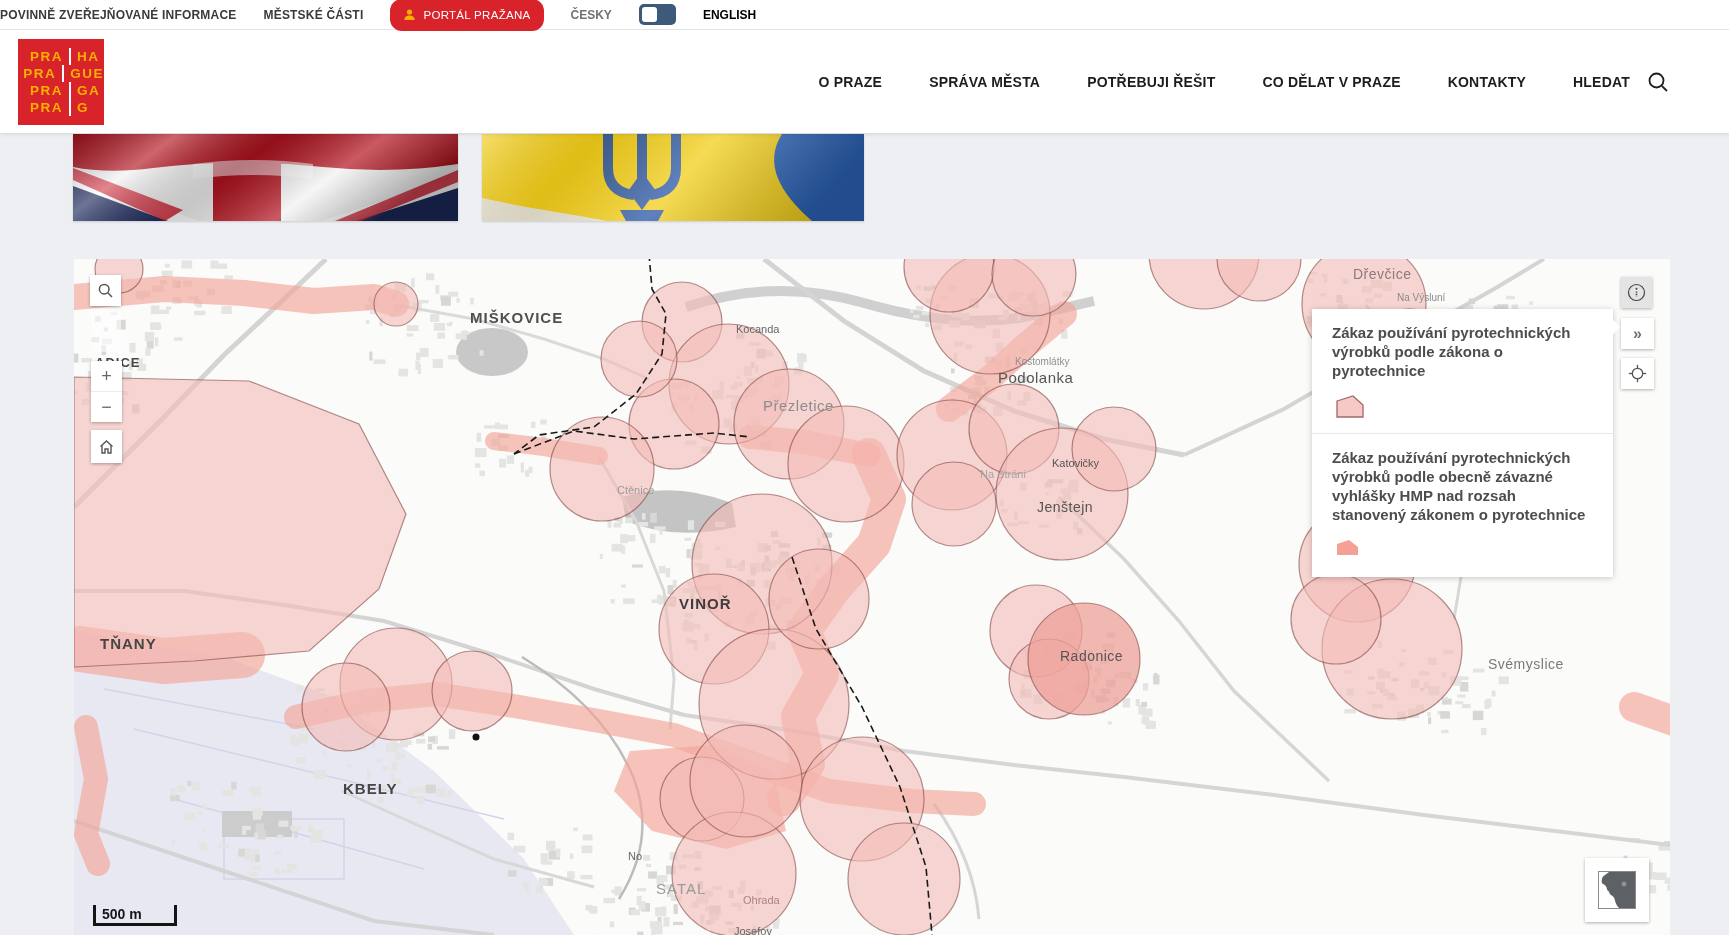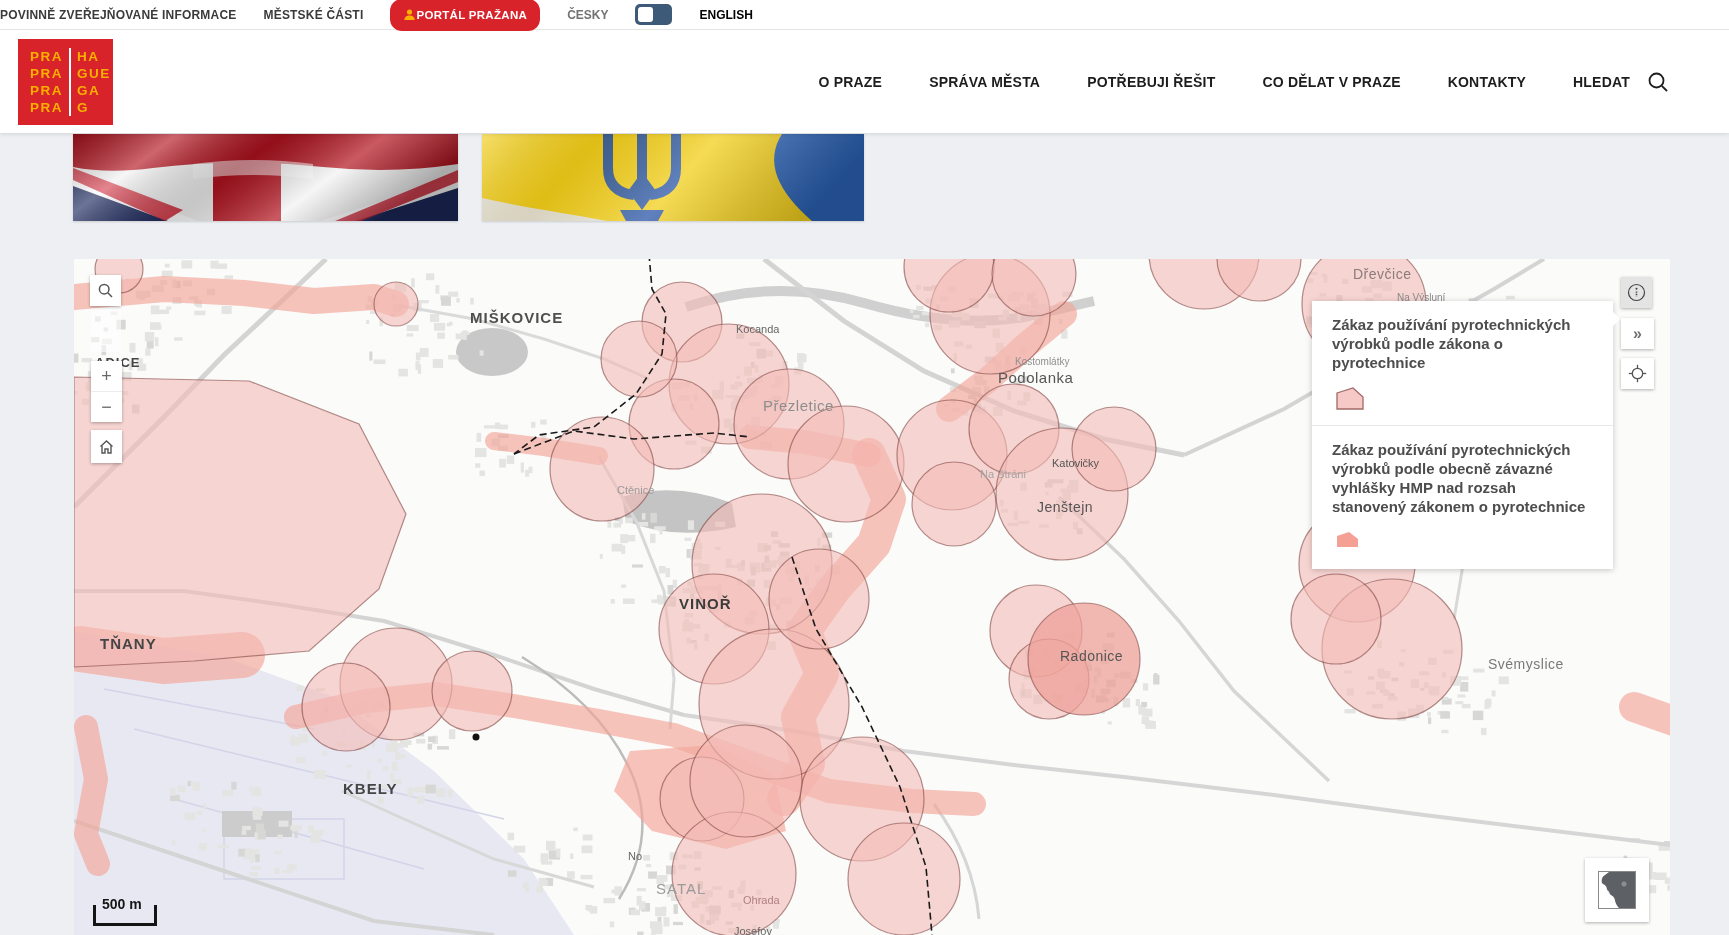--- a/index.html
+++ b/index.html
@@ -1,28 +1,28 @@
 <!DOCTYPE html>
 <html><head>
 <meta charset="utf-8">
 <style>
   html,body{margin:0;padding:0}
   body{width:1729px;height:935px;overflow:hidden;font-family:"Liberation Sans",sans-serif;background:#edeff2;position:relative}
   
   .topbar{position:absolute;top:0;left:0;right:0;height:29px;background:#fff;border-bottom:1px solid #e4e4e4;z-index:30}
   .topbar-inner{height:100%;display:flex;align-items:center;justify-content:flex-start;gap:27px;padding-right:14px}
   .top-link{font-size:12px;font-weight:700;color:#3a3a3a;letter-spacing:.2px;cursor:pointer;white-space:nowrap}
-  .portal-btn{display:flex;align-items:center;gap:0;background:#d8232a;color:#fff;border:none;border-radius:12px;height:23px;padding:16px 13px;font-size:11.5px;font-weight:700;letter-spacing:.3px;cursor:pointer;font-family:inherit}
+  .portal-btn{display:flex;align-items:center;gap:7px;background:#d8232a;color:#fff;border:none;border-radius:12px;height:23px;padding:16px 13px;font-size:11.5px;font-weight:400;letter-spacing:.3px;cursor:pointer;font-family:inherit}
   .lang{font-size:12px;font-weight:700;color:#737373;cursor:pointer}
   .lang.en{color:#000000}
   .toggle{width:37px;height:21px;background:#3d5a78;border-radius:5px;position:relative;display:inline-block;cursor:pointer}
   .toggle .knob{position:absolute;left:3px;top:3px;width:15px;height:15px;background:#fff;border-radius:3px}
   
   header{position:absolute;top:30px;left:0;right:0;height:103px;background:#fff;box-shadow:0 1px 4px rgba(0,0,0,.12);z-index:25;display:flex;align-items:center}
-  .logo{margin-left:18px;width:95px;height:86px;background:#d8232a;display:flex;flex-direction:column;justify-content:center;cursor:pointer}
+  .logo{margin-left:18px;width:86px;height:86px;background:#d8232a;display:flex;flex-direction:column;justify-content:center;cursor:pointer}
   .logo-row{display:flex;font-size:13.5px;font-weight:700;color:#f9b000;line-height:17px}
   .logo-l{width:45px;text-align:right;padding-right:6px;border-right:2px solid #fff;letter-spacing:1.5px}
   .logo-r{padding-left:6px;letter-spacing:1.5px}
   .site-title{margin-left:17px;font-size:20px;font-weight:800;color:#141414;line-height:25px;letter-spacing:.2px;cursor:pointer}
   nav{margin-left:auto;display:flex;align-items:center;gap:47px;padding-right:60px;font-size:14px;font-weight:700;color:#1d1d1d}
   .nav-item{cursor:pointer;letter-spacing:.2px;white-space:nowrap}
   .search-group{display:flex;align-items:center;gap:17px;cursor:pointer}
   
   .content{position:absolute;top:133px;left:0;right:0;bottom:0;background:#edeff2}
   .flag{position:absolute;top:1px;height:87px;overflow:hidden;cursor:pointer;box-shadow:0 1px 2px rgba(0,0,0,.15)}
@@ -37,26 +37,26 @@
   .ghost{position:absolute;left:17px;top:49px;width:30px;height:44px;background:rgba(255,255,255,.55);z-index:4}
   .zoomgrp{position:absolute;left:17px;top:102px;width:31px;box-shadow:0 1px 3px rgba(0,0,0,.3);z-index:5}
   .zbtn{width:31px;height:30px;background:#fff;display:flex;align-items:center;justify-content:center;font-size:18px;color:#666;cursor:pointer;user-select:none}
   .zbtn+.zbtn{border-top:1px solid #ececec}
   .btn-home{left:17px;top:171px;width:31px;height:33px}
   .btn-info{right:18px;top:18px;width:31px;height:31px;background:#e4e4e4}
   .btn-expand{right:16px;top:59px;width:33px;height:31px;font-size:16px;color:#707070;font-weight:700;letter-spacing:0}
   .btn-locate{right:16px;top:99px;width:33px;height:31px}
   .btn-overview{left:1511px;top:599px;width:64px;height:64px}
   .ov-inner{width:36px;height:36px;border:1px solid #8a8a8a;background:#fff}
-  .legend{position:absolute;left:1238px;top:42px;width:301px;background:#fff;box-shadow:0 1px 6px rgba(0,0,0,.22);padding:14px 20px 18px;box-sizing:border-box;z-index:6}
+  .legend{position:absolute;left:1238px;top:50px;width:301px;background:#fff;box-shadow:0 1px 6px rgba(0,0,0,.22);padding:14px 20px 18px;box-sizing:border-box;z-index:6}
   .legend-arrow{position:absolute;right:-5px;top:13px;width:10px;height:10px;background:#fff;transform:rotate(45deg)}
   .legend-title{font-size:15px;font-weight:700;color:#4d4d4d;line-height:1.27}
   .legend-swatch{margin:15px 0 2px 4px;display:block}
   .legend-sep{border-top:1px solid #e8e8e8;margin:14px -20px 14px}
-  .scalebar{position:absolute;left:19px;top:646px;width:64px;height:21px;border-left:3px solid #151515;border-right:3px solid #151515;border-bottom:3px solid #151515;font-size:14px;font-weight:700;color:#151515;display:flex;align-items:flex-end;padding:0 0 11px 6px;box-sizing:border-box;z-index:5}
+  .scalebar{position:absolute;left:19px;top:646px;width:84px;height:21px;border-left:3px solid #151515;border-right:3px solid #151515;border-bottom:3px solid #151515;font-size:14px;font-weight:700;color:#151515;display:flex;align-items:flex-end;padding:0 0 1px 6px;box-sizing:border-box;z-index:5}
 </style>
 </head>
 <body>
 
 <div class="topbar">
   <div class="topbar-inner">
     <span class="top-link">POVINNĚ ZVEŘEJŇOVANÉ INFORMACE</span>
     <span class="top-link">MĚSTSKÉ ČÁSTI</span>
     <button class="portal-btn">
       <span style="display:flex">

